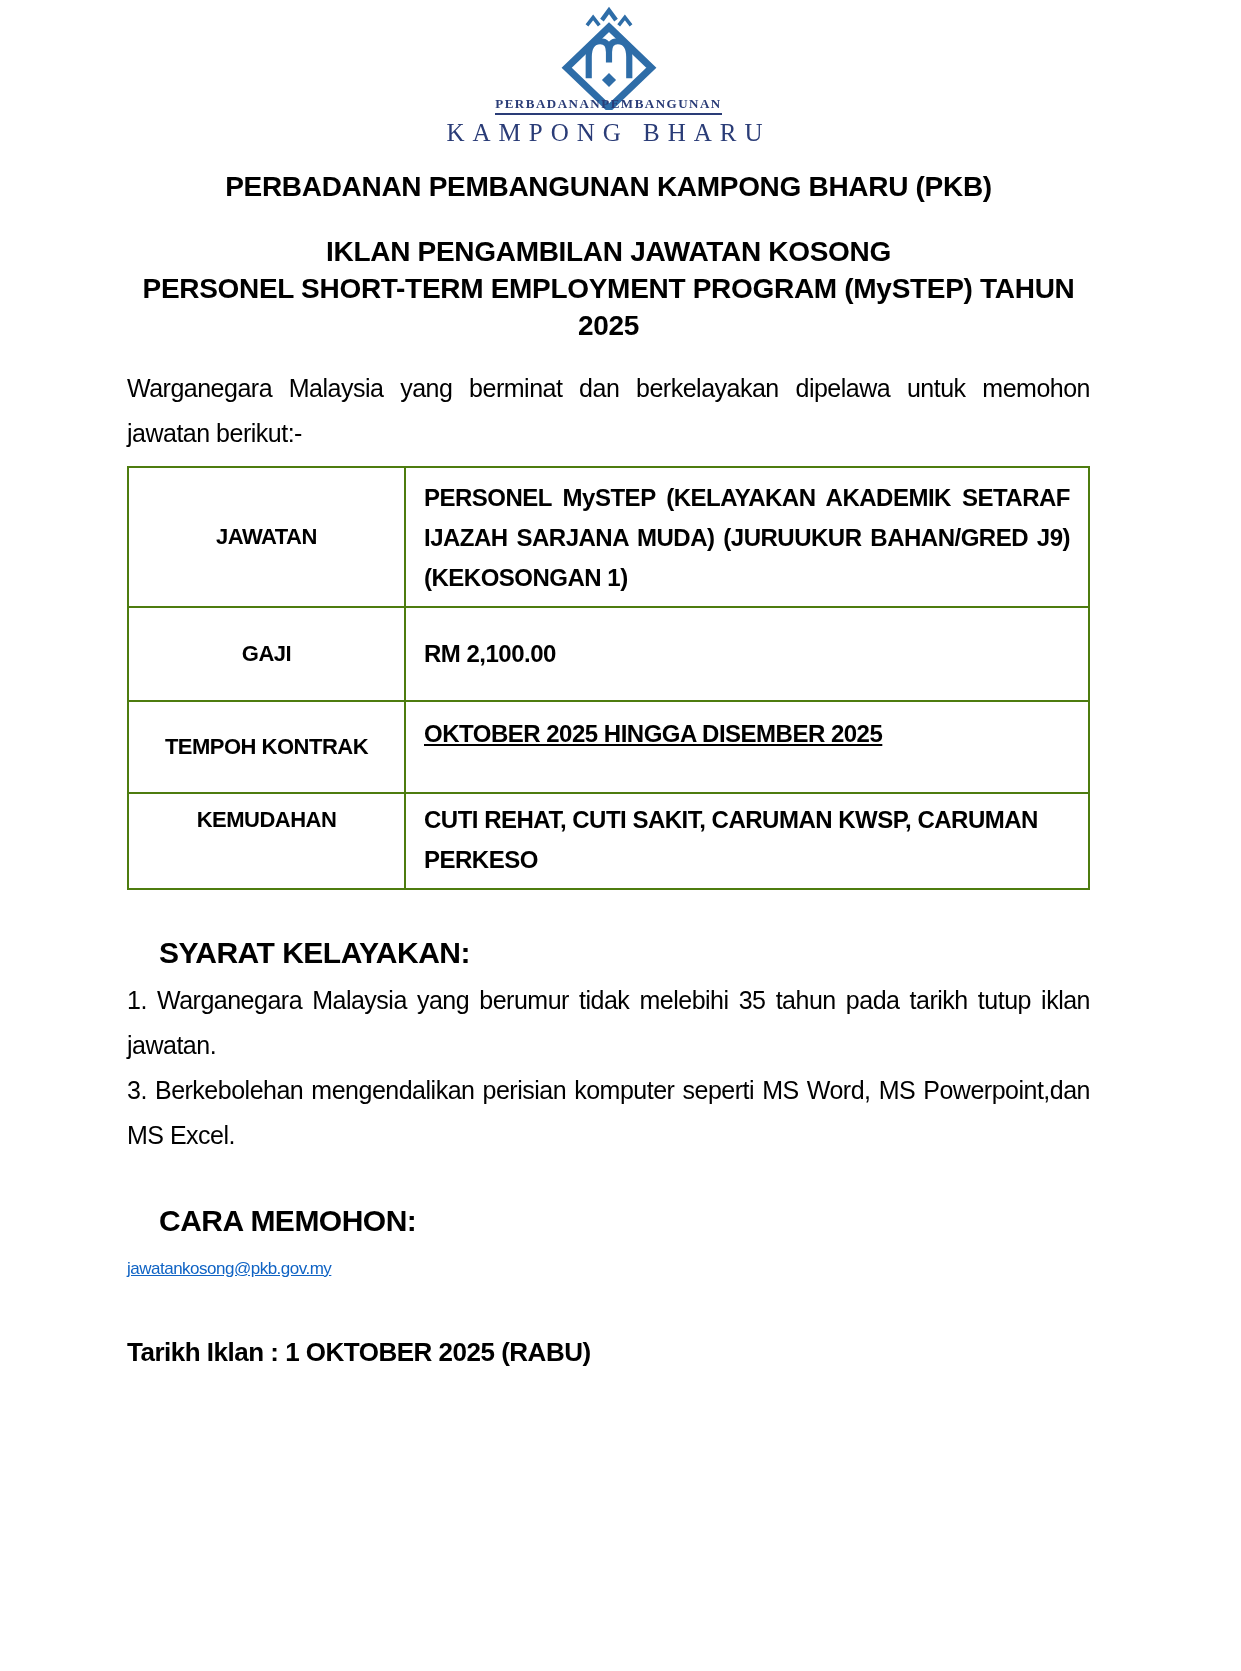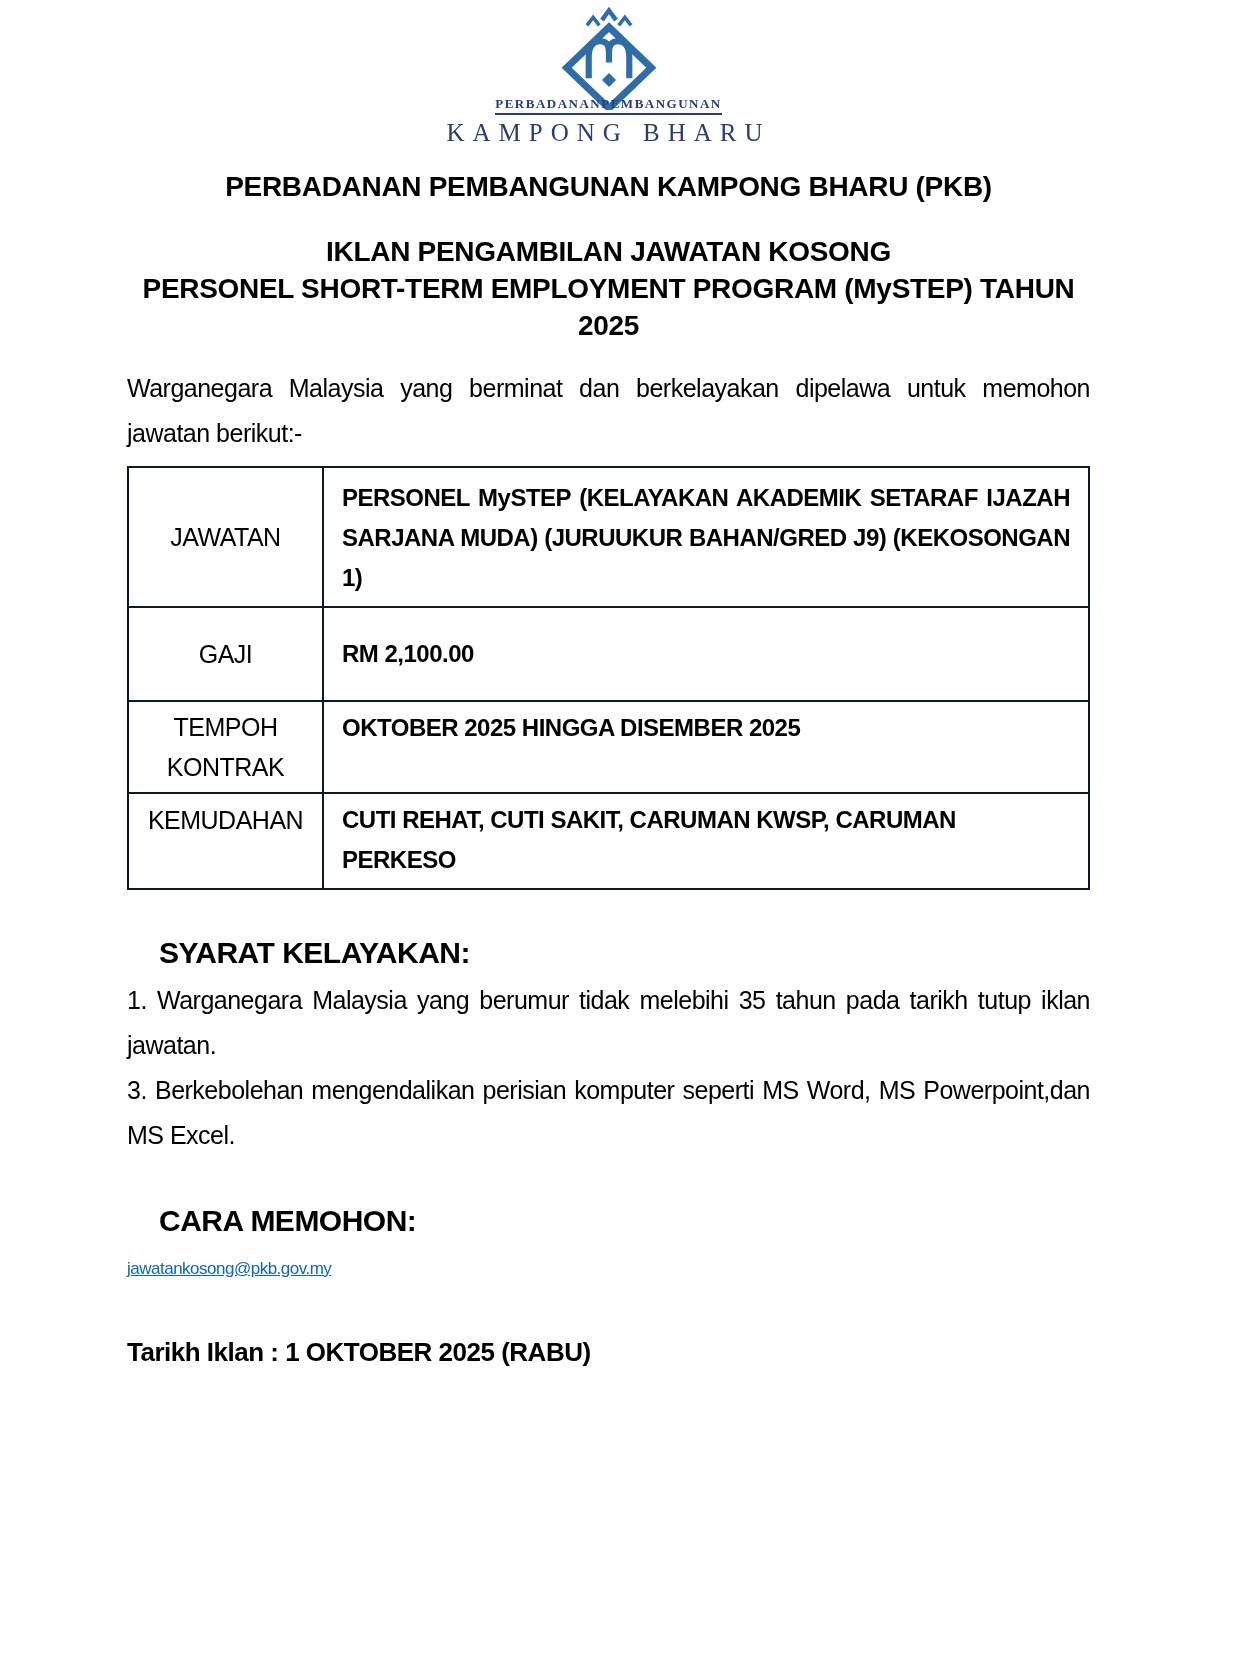--- a/index.html
+++ b/index.html
@@ -46,36 +46,36 @@
     letter-spacing: -0.5px;
     text-align: justify;
   }
   .intro { margin-top: 22px; }
 
   
   table.job-table {
     width: 100%; border-collapse: collapse; table-layout: fixed;
     margin-top: 10px;
   }
-  table.job-table td { border: 2px solid #0f172a; }
+  table.job-table td { border: 2px solid #4d7c0f; }
   td.lbl {
-    width: 195px; text-align: center; vertical-align: middle;
-    font-weight: normal; font-size: 25px; letter-spacing: -0.5px; line-height: 40px;
+    width: 277px; text-align: center; vertical-align: middle;
+    font-weight: bold; font-size: 22px; letter-spacing: -0.5px; line-height: 40px;
     padding: 4px 10px;
   }
   td.val {
     font-weight: bold; font-size: 24px; letter-spacing: -0.5px; line-height: 40px;
     padding: 8px 18px 8px 18px; vertical-align: middle;
   }
   tr.r-jawatan  td { height: 120px; }
   tr.r-gaji     td { height: 94px; }
   tr.r-tempoh   td { height: 92px; }
   tr.r-kemudahan td { height: 60px; }
   tr.r-jawatan td.val { vertical-align: top; padding-top: 10px; text-align: justify; }
-  tr.r-tempoh  td.val { vertical-align: top; padding-top: 6px; }
+  tr.r-tempoh  td.val { vertical-align: top; padding-top: 12px; text-decoration: underline; }
   tr.r-kemudahan td.val, tr.r-kemudahan td.lbl { vertical-align: top; padding-top: 6px; }
 
   
   .section-heading {
     font-size: 30px; font-weight: bold; letter-spacing: -0.5px;
     margin-top: 46px; margin-bottom: 8px; margin-left: 32px;
   }
   .list-item { margin: 0; }
   .email-line { margin-top: 2px; line-height: 45px; }
   .email-link {

